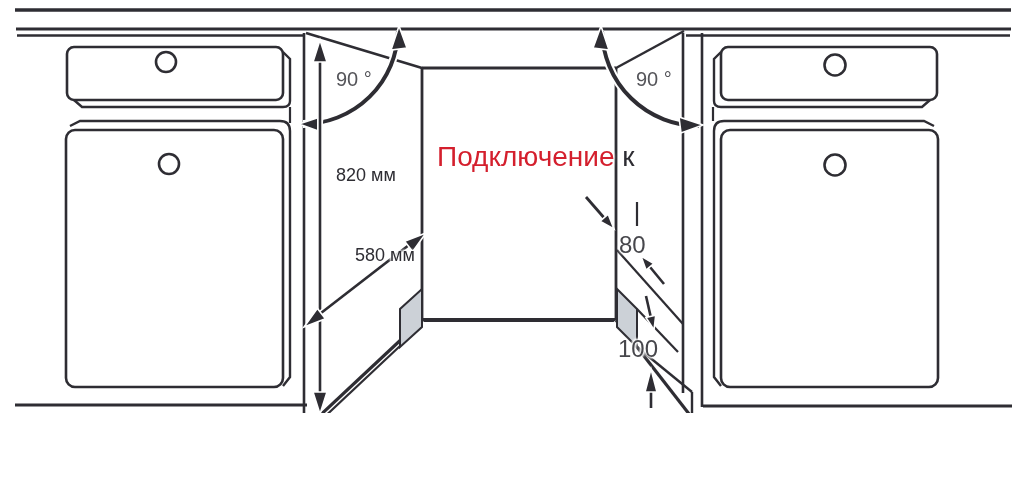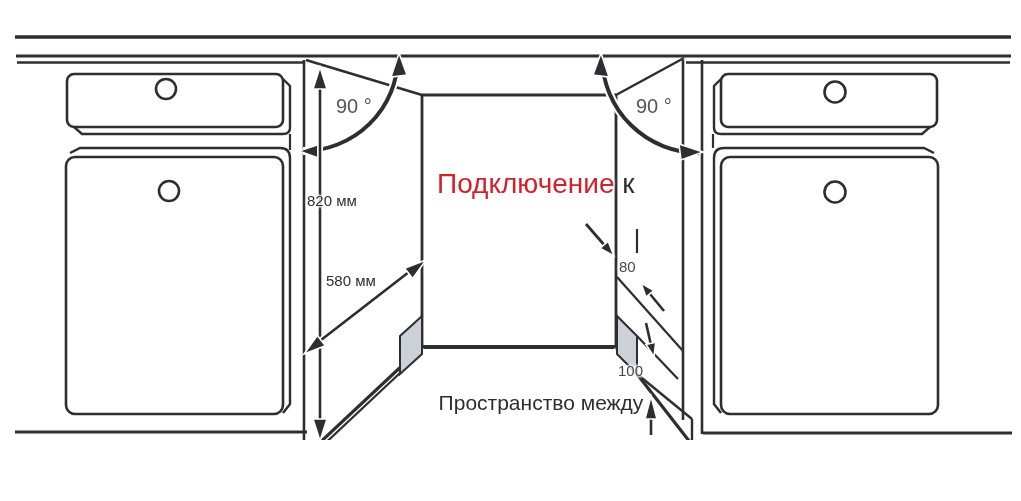--- a/index.html
+++ b/index.html
@@ -5,30 +5,30 @@
   :root{
     --ink:#2e2d33;
     --red:#d41f2d;
     --muted:#55555a;
     --muted2:#47474c;
     --panel:#ccd1d7;
   }
   html,body{margin:0;padding:0;background:#fff;}
   #stage{
     position:relative;width:1021px;height:413px;background:#ffffff;
-    font-family:"Liberation Sans", sans-serif;overflow:hidden;margin-top:27px;
+    font-family:"Liberation Sans", sans-serif;overflow:hidden;
   }
   #artwork{position:absolute;left:0;top:0;}
   .lbl{
     position:absolute;color:var(--ink);white-space:nowrap;
     text-shadow:0 0 3px #fff,0 0 3px #fff,0 0 4px #fff,1px 1px 2px #fff,-1px -1px 2px #fff;
   }
-  .dim{font-size:15px;}
+  .dim{font-size:18px;padding-left:29px;}
   .angle{font-size:20px;color:var(--muted);}
-  .gap{font-size:15px;color:var(--muted2);}
+  .gap{font-size:24px;color:var(--muted2);}
   .conn{
     position:absolute;left:437px;top:141px;width:230px;
     font-size:28px;line-height:32px;color:var(--ink);
     text-shadow:0 0 3px #fff,0 0 4px #fff;
   }
   .conn .red{color:var(--red);}
   .floornote{
     position:absolute;left:434px;top:362px;width:214px;text-align:center;
     font-size:21px;line-height:27px;color:var(--ink);
     text-shadow:0 0 3px #fff,0 0 4px #fff;
@@ -170,18 +170,18 @@
     <span class="red">Подключение</span><span> к</span><br>
     <br>
     <br>
   </div>
 
   <div class="lbl gap" style="left:619px;top:231px;">80</div>
 
   <div class="lbl gap" style="left:618px;top:335px;">100</div>
 
   <div class="floornote">
-    <span>Пространство между</span><br>
+    <br>
   </div>
 
 
 
 </div>
 
 </body></html>

